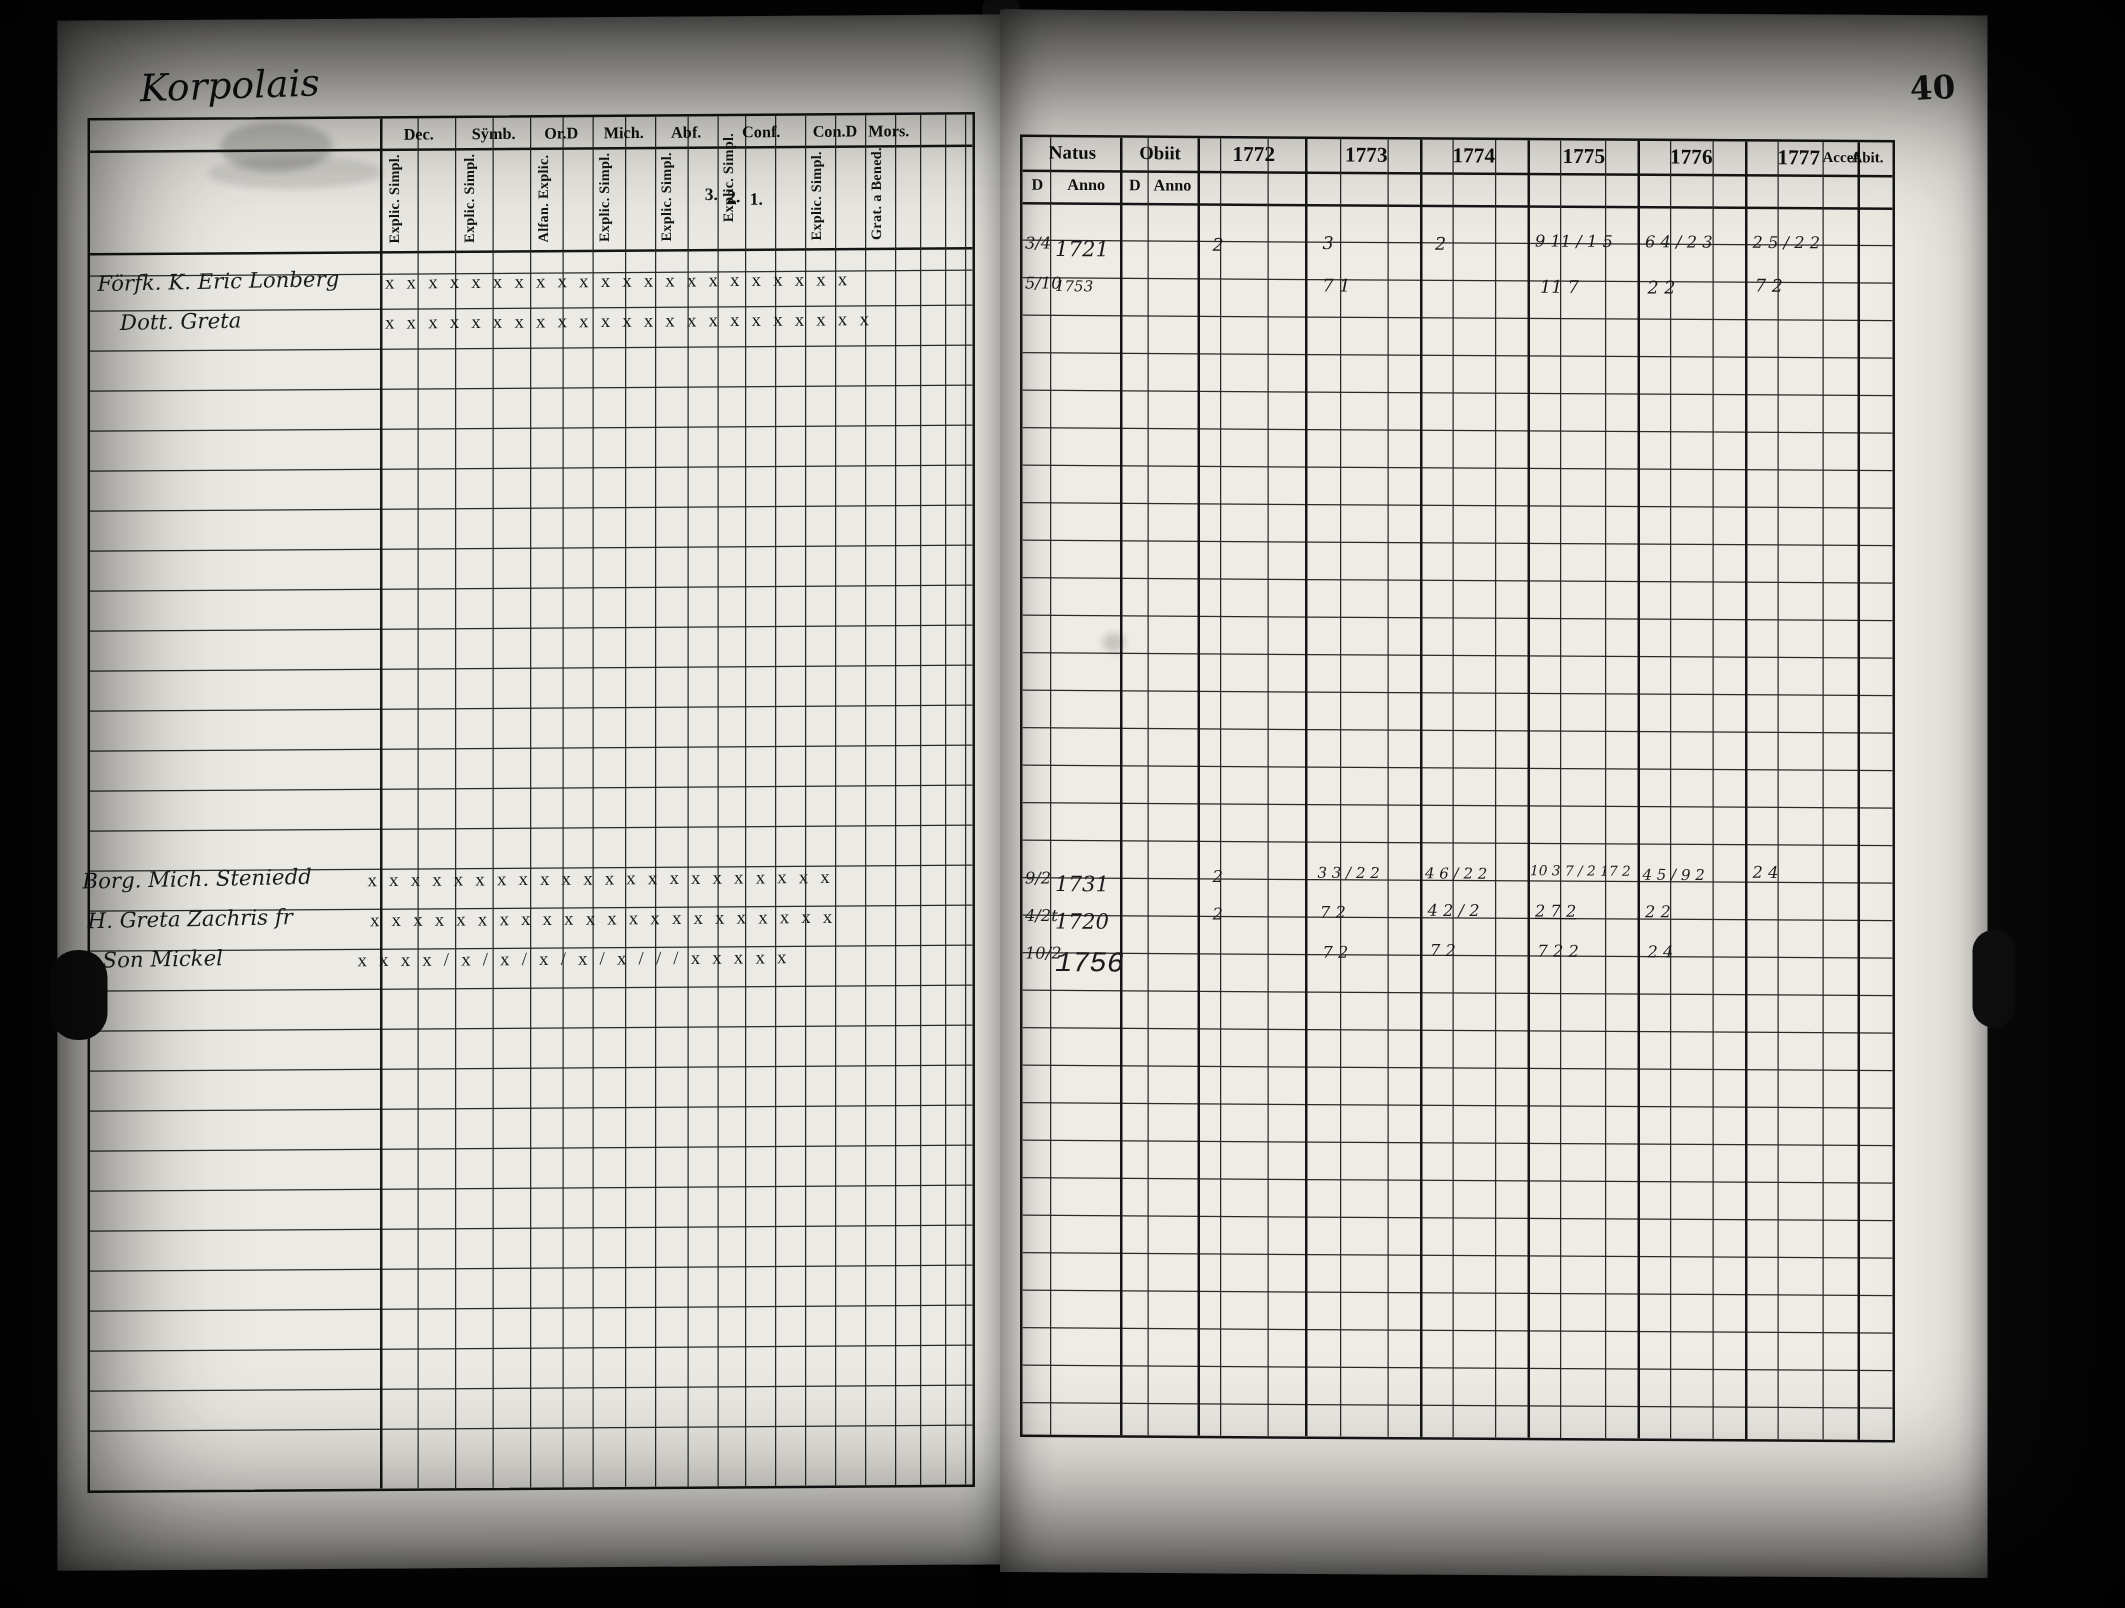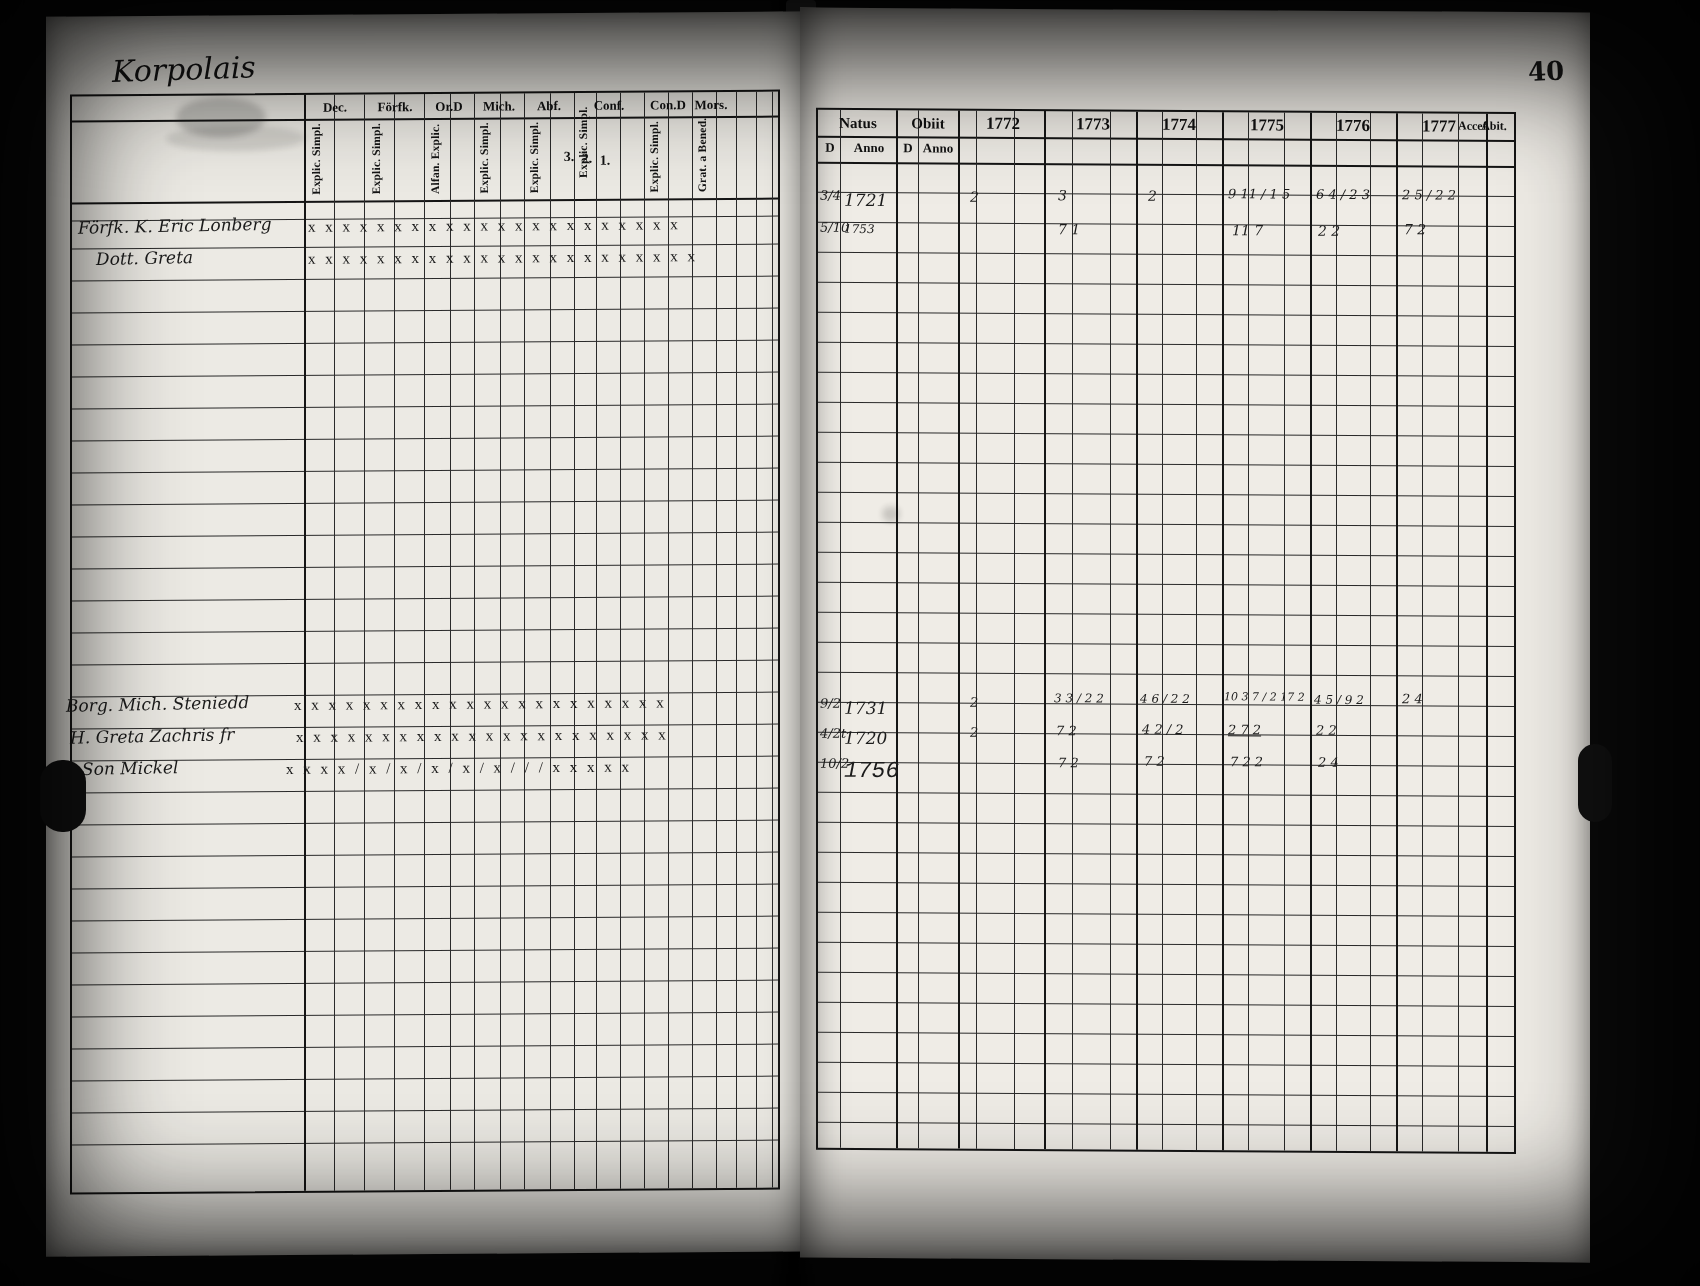--- a/index.html
+++ b/index.html
@@ -173,21 +173,21 @@
       <div class="col-line" style="left:548px;"></div>
       <div class="col-line" style="left:572px;"></div>
       <div class="col-line" style="left:596px;"></div>
       <div class="col-line" style="left:620px;"></div>
       <div class="col-line" style="left:644px;"></div>
       <div class="col-line" style="left:664px;"></div>
       <div class="col-line" style="left:684px;"></div>
       <div class="col-line" style="left:700px;"></div>
 
       <div class="hdr-cell" style="left:234px;top:5px;width:58px;">Dec.</div>
-      <div class="hdr-cell" style="left:294px;top:5px;width:58px;">Förfk.</div>
+      <div class="hdr-cell" style="left:294px;top:5px;width:58px;">Sÿmb.</div>
       <div class="hdr-cell" style="left:354px;top:5px;width:46px;">Or.D</div>
       <div class="hdr-cell" style="left:402px;top:5px;width:50px;">Mich.</div>
       <div class="hdr-cell" style="left:452px;top:5px;width:50px;">Abf.</div>
       <div class="hdr-cell" style="left:502px;top:5px;width:70px;">Conf.</div>
       <div class="hdr-cell" style="left:572px;top:5px;width:48px;">Con.D</div>
       <div class="hdr-cell" style="left:616px;top:5px;width:46px;">Mors.</div>
       <div class="hdr-cell" style="left:664px;top:5px;width:0px;"></div>
       <div class="hdr-cell" style="left:646px;top:5px;width:0px;"></div>
 
       <div class="hdr-vert" style="left:238px;top:30px;height:70px;">Explic. Simpl.</div>

